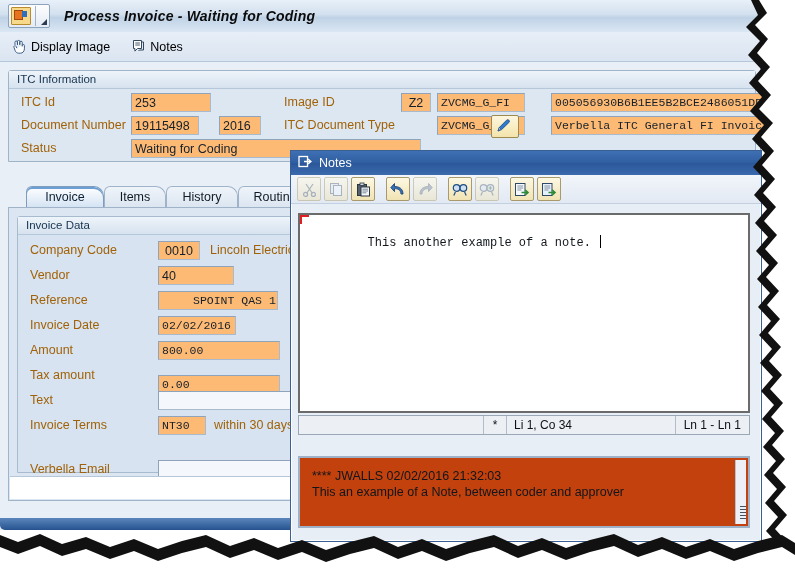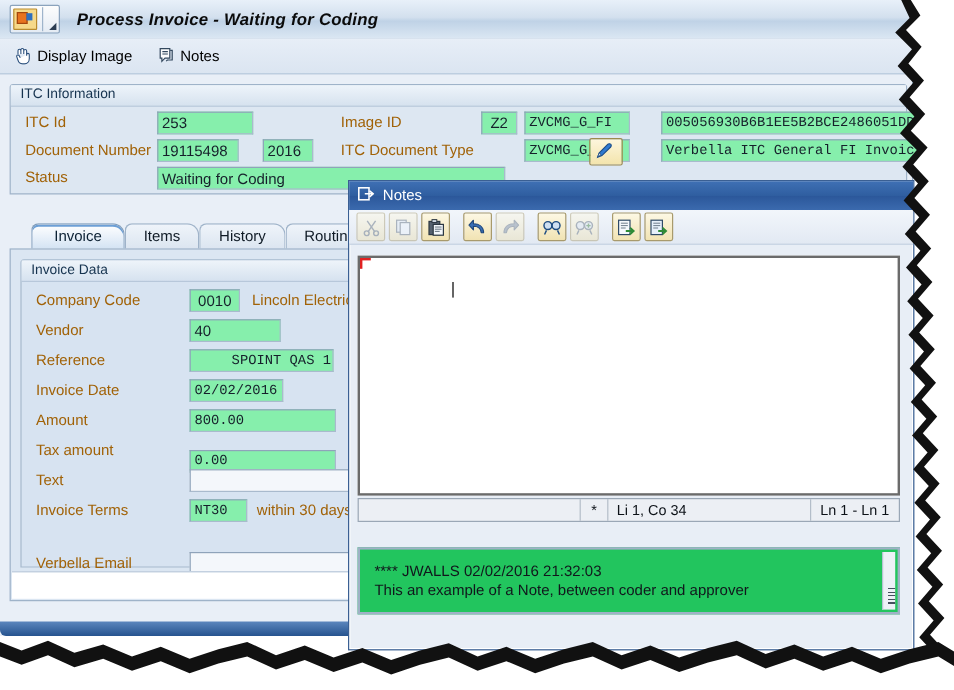--- a/index.html
+++ b/index.html
@@ -66,21 +66,21 @@
   }
   .panel-head{
     height:17px;line-height:17px;padding-left:8px;font-size:11.5px;
     background:linear-gradient(to bottom,#eef4fa,#d6e2ef);
     border-bottom:1px solid #b7c7da;color:#16334f;
   }
   #itc-panel{left:8px;top:70px;width:746px;height:90px;}
 
   .fld-label{position:absolute;font-size:12.5px;color:#a16207;white-space:nowrap;}
   .inp{
-    position:absolute;background:#86efac;
+    position:absolute;background:#fdba74;
     border:1px solid #a9bacd;border-top-color:#8fa3ba;border-left-color:#8fa3ba;
     font-family:"Liberation Sans", sans-serif;font-size:12.5px;
     color:#16202b;padding:1px 3px;box-sizing:border-box;height:19px;line-height:16px;
     white-space:nowrap;overflow:hidden;
   }
   .inp.mono{font-family:"Liberation Mono", monospace;font-size:11.5px;}
   .inp.blank{background:#f4f7fb;}
 
   .pencil-btn{
     position:absolute;width:26px;height:21px;border:1px solid #9c8a4f;border-radius:2px;
@@ -163,22 +163,22 @@
   .note-status{
     position:absolute;left:7px;top:264px;width:452px;height:20px;
     background:#eceff4;border:1px solid #9aa7b6;box-sizing:border-box;
     display:flex;align-items:center;font-size:12px;color:#0d1218;
   }
   .ns-a{width:184px;border-right:1px solid #b3bdc9;height:100%;}
   .ns-star{width:22px;text-align:center;border-right:1px solid #b3bdc9;height:100%;line-height:18px;}
   .ns-b{flex:1;padding-left:7px;}
   .ns-c{padding-right:8px;border-left:1px solid #b3bdc9;padding-left:8px;height:100%;line-height:18px;}
   .note-history{
-    position:absolute;left:7px;top:305px;width:452px;height:56px;
-    background:#22c55e;border:2px solid #9fb1c6;box-sizing:border-box;
+    position:absolute;left:7px;top:305px;width:452px;height:72px;
+    background:#c2410c;border:2px solid #9fb1c6;box-sizing:border-box;
     padding:10px 0 0 12px;font-size:12.5px;color:#11161c;line-height:16px;
   }
   .nh-scroll{
     position:absolute;right:2px;top:2px;bottom:2px;width:10px;
     background:#edf1f7;border-left:1px solid #b6c3d2;
   }
   .nh-grip{position:absolute;right:2px;bottom:6px;width:6px;height:14px;
     background:repeating-linear-gradient(to bottom,#44505e 0 1px,transparent 1px 3px);}
 
   
@@ -382,21 +382,21 @@
           <rect x="1.5" y="1.5" width="9.5" height="12" fill="#e6f0fa" stroke="#2f4a68" stroke-width="1"></rect>
           <path d="M3.4 4 h5.8 M3.4 6 h5.8 M3.4 8 h4" stroke="#6a7888" stroke-width="0.8"></path>
           <path d="M7.5 10.5 h6 M11 7.8 l3 2.7 -3 2.7" fill="none" stroke="#2e8b36" stroke-width="1.6"></path>
         </svg>
       </div>
     </div>
 
     <div class="note-editor">
       <i class="corner"></i>
       <div class="note-text">
-        <i class="caret"></i>
+        <span>This another example of a note.</span><i class="caret"></i>
       </div>
     </div>
 
     <div class="note-status">
       <div class="ns-a"></div>
       <div class="ns-star">*</div>
       <div class="ns-b">Li 1, Co 34</div>
       <div class="ns-c">Ln 1 - Ln 1</div>
     </div>
 

